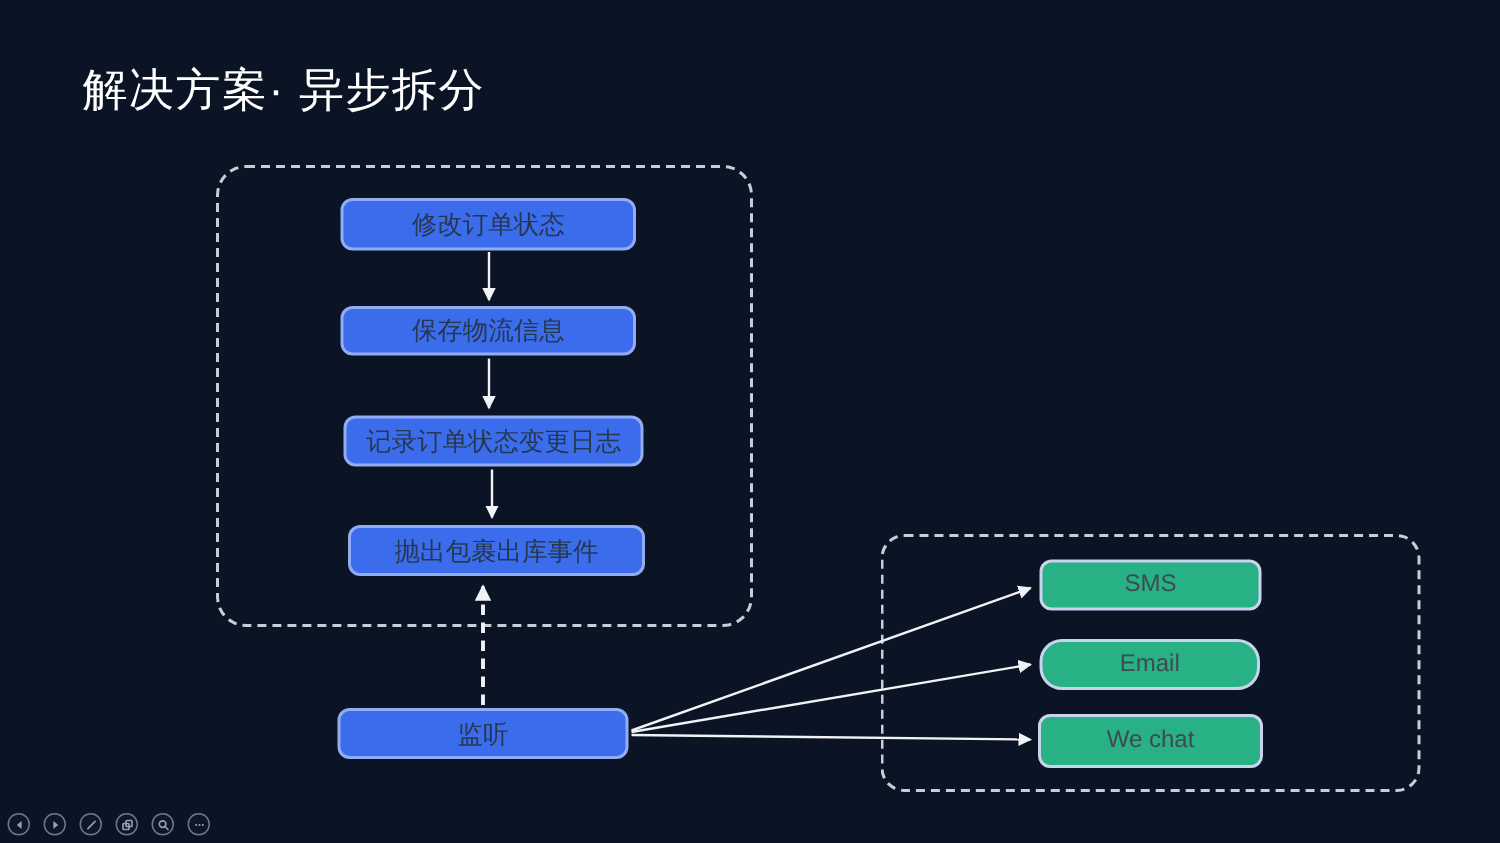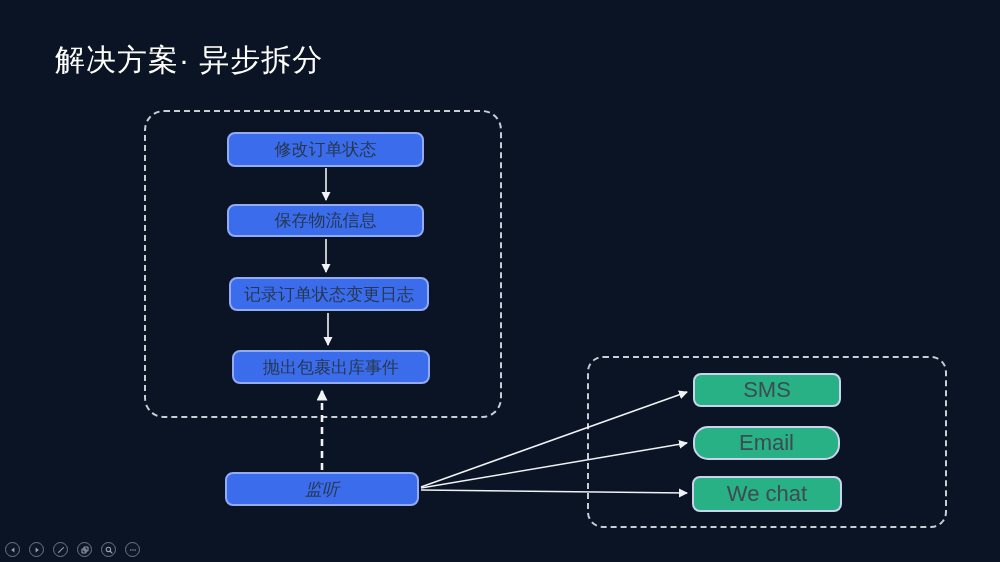--- a/index.html
+++ b/index.html
@@ -53,21 +53,21 @@
   }
   .pbox{
     background:var(--process-fill);
     border:2px solid var(--process-border);
     color:var(--process-text);
   }
   .gbox{
     background:var(--channel-fill);
     border:2px solid var(--channel-border);
     color:var(--channel-text);
-    font-size:22px;
+    font-size:16px;
   }
   .overlay{
     position:absolute;left:0;top:0;width:1000px;height:562px;
     pointer-events:none;
   }
   .overlay line{stroke:var(--arrow);stroke-width:1.6;}
   .overlay line.dashed{stroke-width:2.6;stroke-dasharray:7 5;}
   .ah-fill{fill:var(--arrow);}
   .toolbar{
     position:absolute;left:5px;top:542px;
@@ -111,21 +111,21 @@
     <line x1="421" y1="487" x2="687" y2="392" marker-end="url(#ah)"></line>
     <line x1="421" y1="488" x2="687" y2="443" marker-end="url(#ah)"></line>
     <line x1="421" y1="490" x2="687" y2="493" marker-end="url(#ah)"></line>
   </svg>
 
   <div class="box pbox" style="left:227px;top:132px;width:197px;height:35px;">修改订单状态</div>
   <div class="box pbox" style="left:227px;top:204px;width:197px;height:33px;">保存物流信息</div>
   <div class="box pbox" style="left:229px;top:277px;width:200px;height:34px;">记录订单状态变更日志</div>
   <div class="box pbox" style="left:232px;top:350px;width:198px;height:34px;">抛出包裹出库事件</div>
 
-  <div class="box pbox" style="left:225px;top:472px;width:194px;height:34px;font-style:italic;">监听</div>
+  <div class="box pbox" style="left:225px;top:472px;width:194px;height:34px;">监听</div>
 
   <div class="box gbox" style="left:693px;top:373px;width:148px;height:34px;">SMS</div>
   <div class="box gbox" style="left:693px;top:426px;width:147px;height:34px;border-radius:15px;">Email</div>
   <div class="box gbox" style="left:692px;top:476px;width:150px;height:36px;text-align:right;">We chat</div>
 
   <div class="toolbar">
     <button class="tbtn">
       <svg width="8" height="8" viewBox="0 0 8 8">
         <path class="tglyph-fill" d="M5.4,1.4 L2.2,4 L5.4,6.6 Z"></path>
       </svg>

